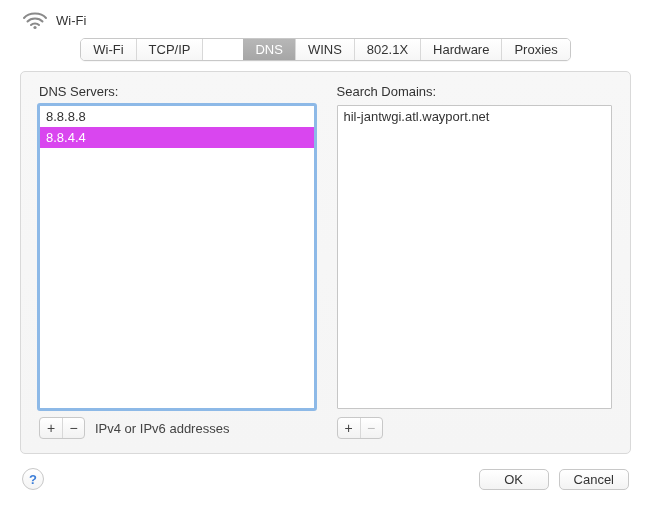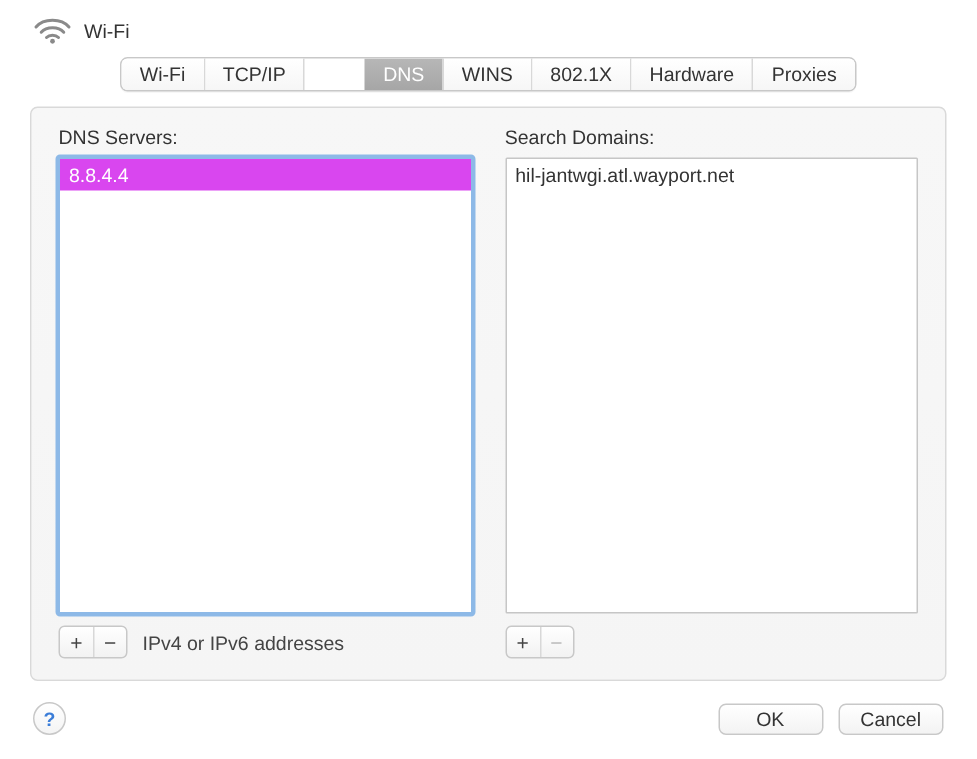--- a/index.html
+++ b/index.html
@@ -195,20 +195,21 @@
       <button class="seg-btn">Proxies</button>
     </div>
   </div>
 
   <div class="inset">
     <div class="cols">
 
       <div class="col">
         <div class="col-label">DNS Servers:</div>
         <div class="listbox focus">
+          <div class="list-row">8.8.8.8</div>
           <div class="list-row selected">8.8.4.4</div>
         </div>
         <div class="footer-row">
           <div class="btn-group">
             <button class="icon-btn">
               <span>+</span>
             </button>
             <button class="icon-btn">
               <span>−</span>
             </button>

